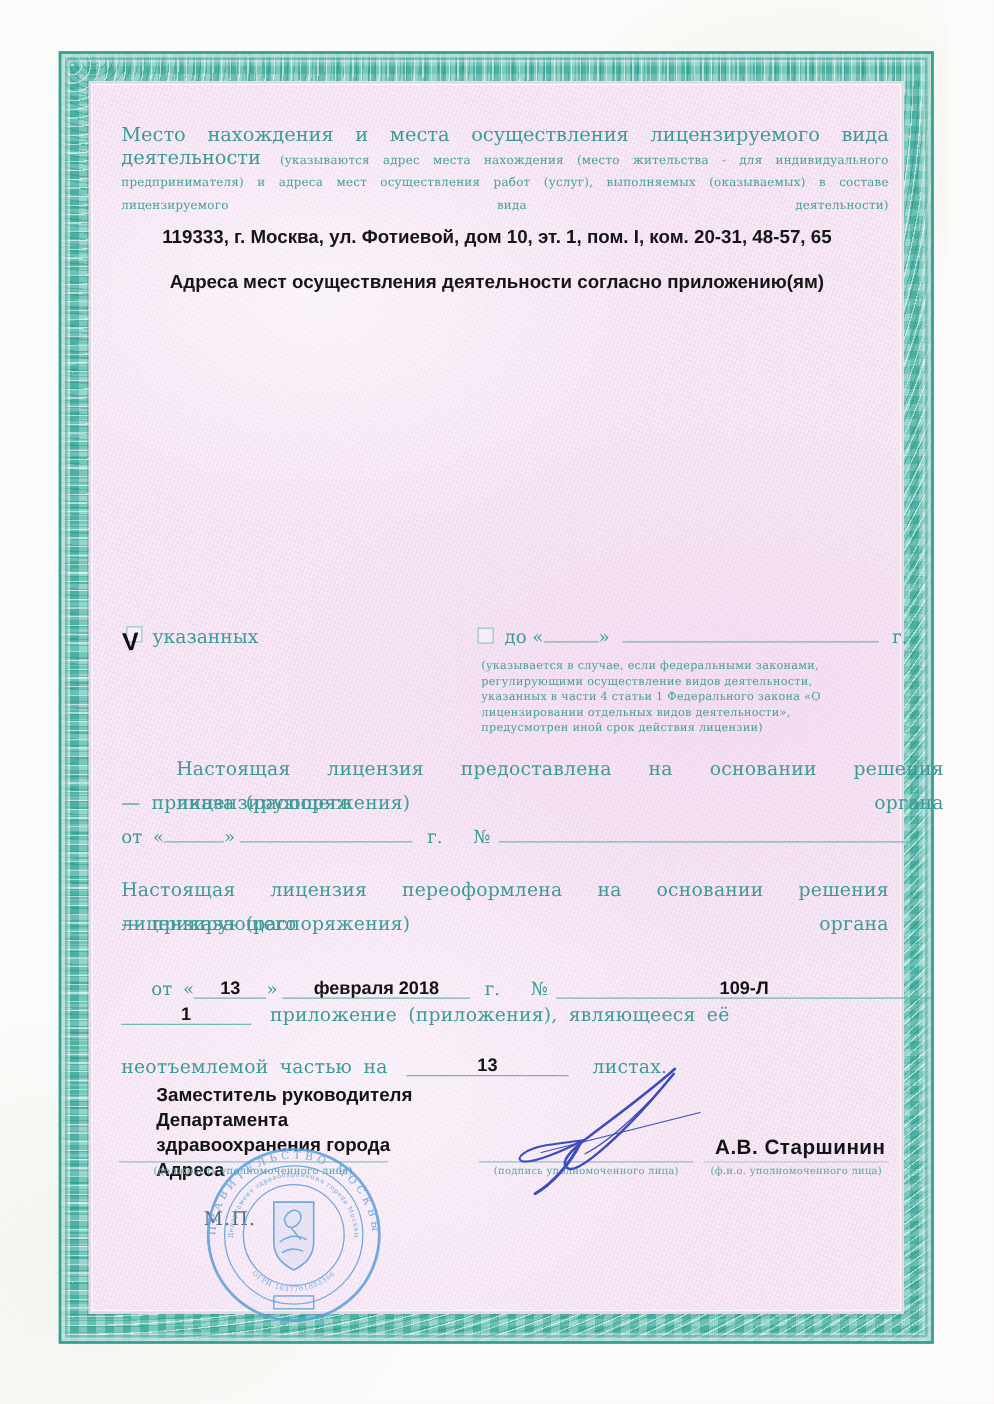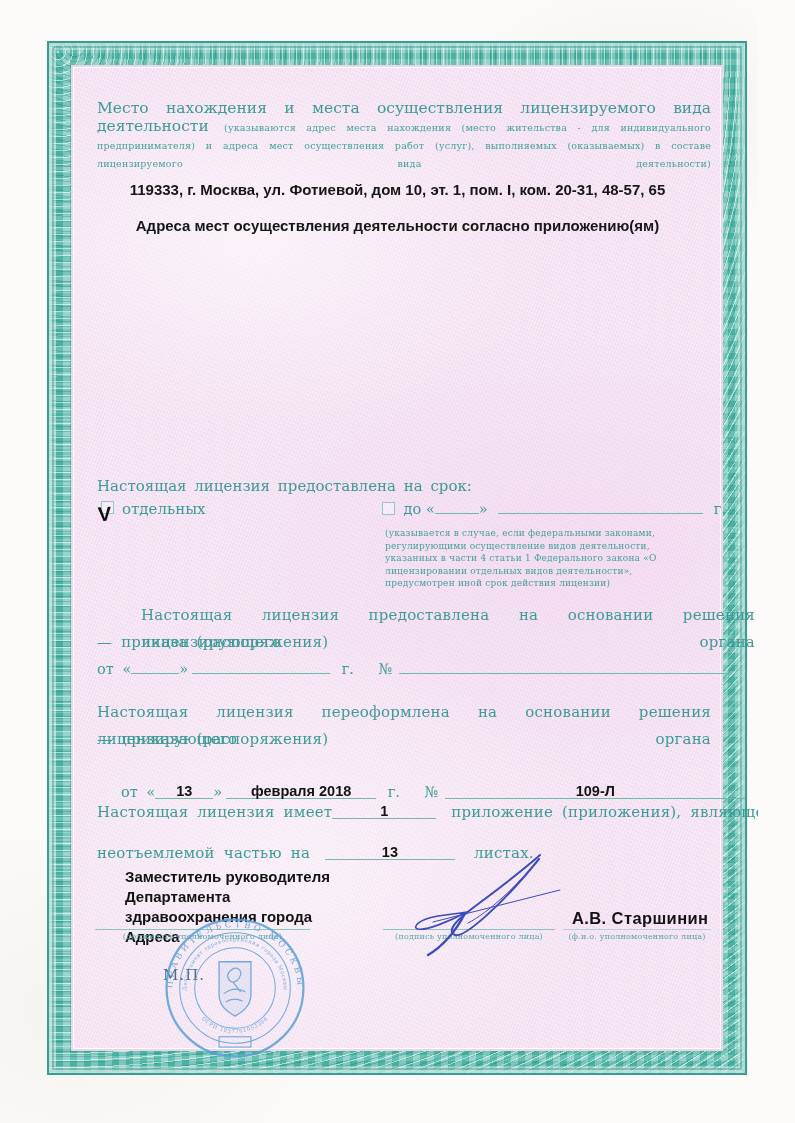--- a/index.html
+++ b/index.html
@@ -58,25 +58,24 @@
     <div class="inner"></div>
   </div>
 
   <div class="abs ser just" style="left:97px;top:99px;width:614px;font-size:15.5px;line-height:18px;">
     <span class="teal" style="font-size:15.5px;word-spacing:3px;">Место нахождения и места осуществления лицензируемого вида деятельности </span><span class="small-note">(указываются адрес места нахождения (место жительства - для индивидуального предпринимателя) и адреса мест осуществления работ (услуг), выполняемых (оказываемых) в составе лицензируемого вида деятельности)</span>
   </div>
 
   <div class="abs boldblk" style="left:80px;top:153px;width:635px;text-align:center;font-size:15px;">119333, г. Москва, ул. Фотиевой, дом 10, эт. 1, пом. I, ком. 20-31, 48-57, 65</div>
   <div class="abs boldblk" style="left:80px;top:189px;width:635px;text-align:center;font-size:15px;">Адреса мест осуществления деятельности согласно приложению(ям)</div>
 
-  <div class="abs ser teal" style="left:97px;top:477px;font-size:15px;word-spacing:3px;">Настоящая лицензия предоставлена на срок:</div>
 
   <span class="abs cbx" style="left:101px;top:501px;"></span>
   <div class="abs vmark" style="left:98px;top:503px;">V</div>
-  <div class="abs ser teal" style="left:122px;top:500px;font-size:15px;">отдельных</div>
+  <div class="abs ser teal" style="left:122px;top:500px;font-size:15px;">указанных</div>
 
   <div class="abs rowline" style="left:382px;top:500px;">
     <span class="cbx"></span>
     <span style="margin-left:4px;">до</span>
     <span>«</span><span class="blank" style="width:44px;"></span><span>»</span>
     <span class="blank" style="width:205px;margin-left:6px;"></span>
     <span style="margin-left:6px;">г.</span>
   </div>
 
   <div class="abs small-note" style="left:385px;top:527px;width:295px;font-size:9px;line-height:12.5px;">(указывается в случае, если федеральными законами, регулирующими осуществление видов деятельности, указанных в части 4 статьи 1 Федерального закона «О лицензировании отдельных видов деятельности», предусмотрен иной срок действия лицензии)</div>
@@ -95,21 +94,21 @@
   <div class="abs p" style="left:97px;top:726px;width:614px;">— приказа (распоряжения)</div>
 
   <div class="abs rowline" style="left:97px;top:784px;margin-left:24px;">
     <span>от</span>
     <span style="margin-left:4px;">«</span><span class="blank" style="width:58px;"><span class="val">13</span></span><span>»</span><span class="blank" style="width:150px;margin-left:4px;"><span class="val">февраля 2018</span></span>
     <span style="margin-left:7px;">г.</span>
     <span style="margin-left:20px;">№</span><span class="blank" style="width:300px;margin-left:7px;"><span class="val">109-Л</span></span>
   </div>
 
   <div class="abs p" style="left:97px;top:799px;width:614px;white-space:nowrap;">
-    <span>Настоящая лицензия имеет</span><span class="blank" style="width:104px;"><span class="val">1</span></span>
+    <span class="blank" style="width:104px;"><span class="val">1</span></span>
     <span style="margin-left:6px;">приложение (приложения), являющееся её</span>
   </div>
   <div class="abs p" style="left:97px;top:840px;width:614px;white-space:nowrap;">
     <span>неотъемлемой частью на</span>
     <span class="blank" style="width:130px;margin-left:6px;"><span class="val">13</span></span>
     <span style="margin-left:10px;">листах.</span>
   </div>
 
   <div class="abs postitle" style="left:125px;top:867px;width:250px;">
     <div>Заместитель руководителя</div>

